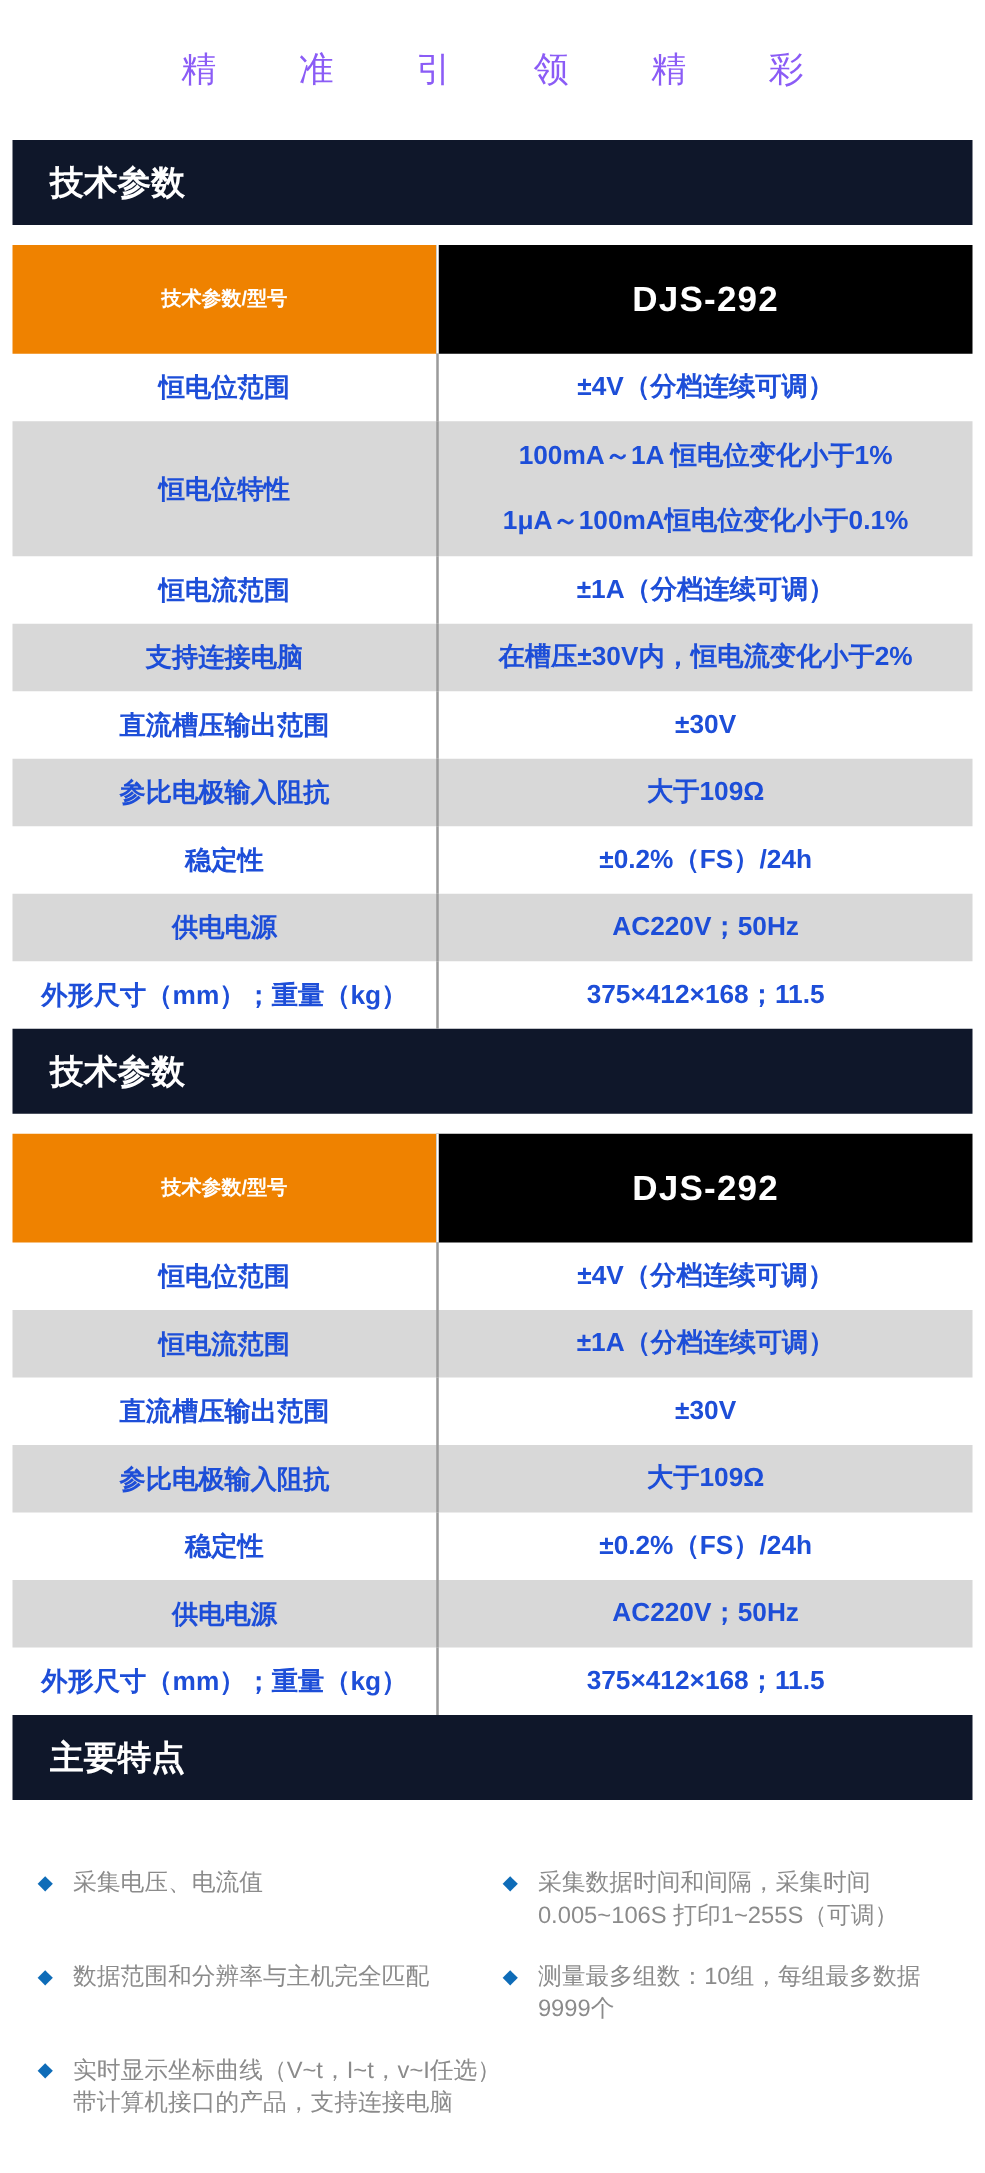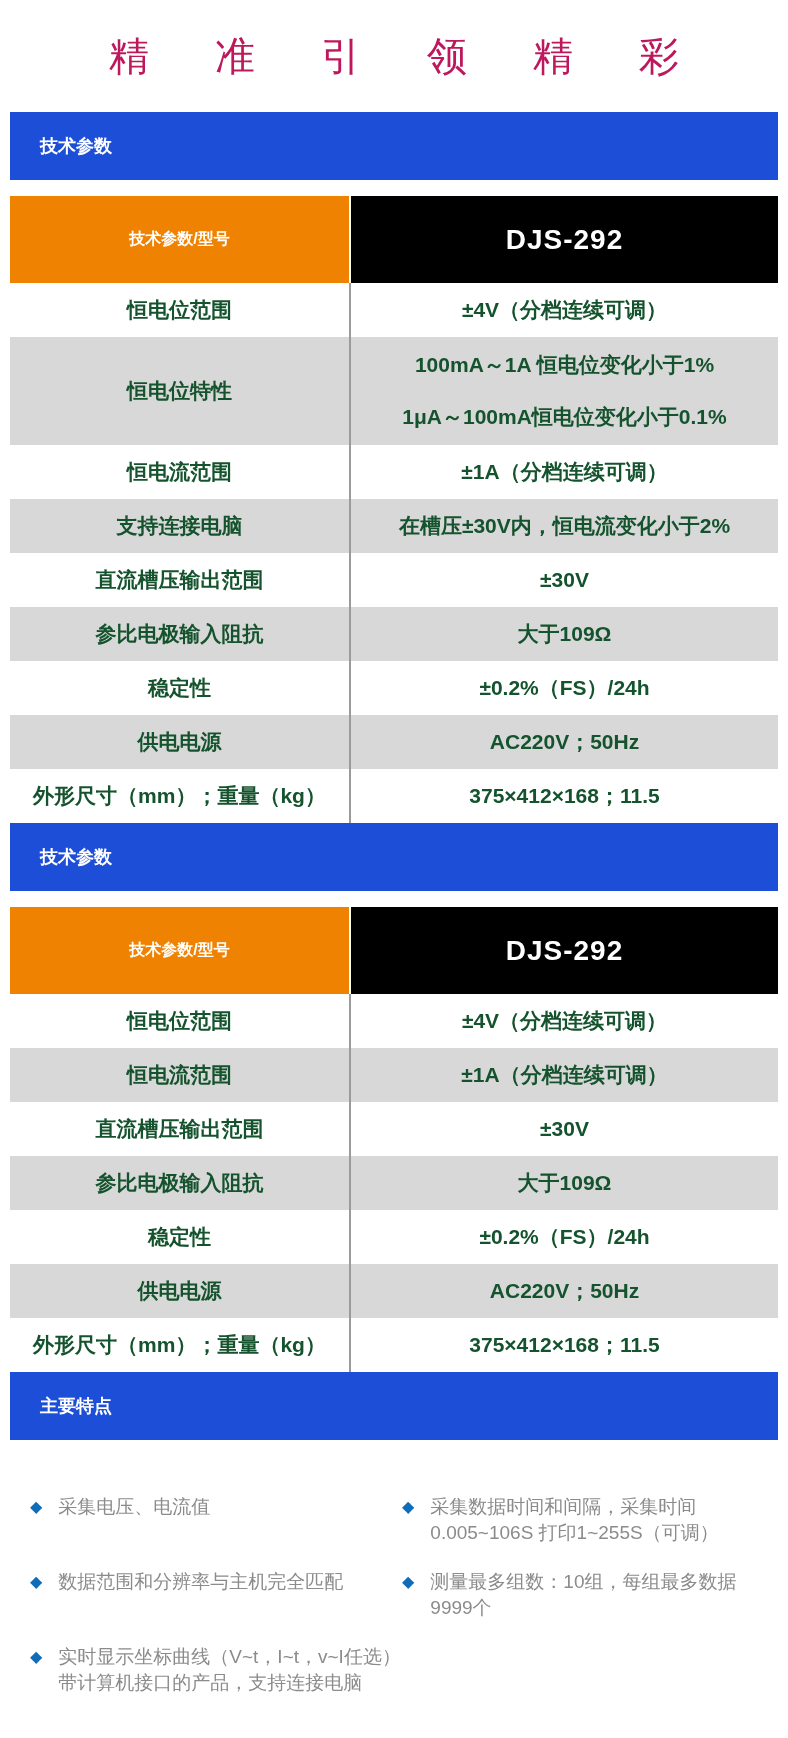--- a/index.html
+++ b/index.html
@@ -5,44 +5,44 @@
   html,body { margin:0; padding:0; }
   body {
     width:788px; height:1738px;
     background:#ffffff;
     font-family:"Liberation Sans","DejaVu Sans",sans-serif;
     overflow:hidden;
   }
   
   .watermark-wrap { height:112px; display:flex; align-items:center; justify-content:center; }
   .watermark {
-    color:#be185d; font-size:40px; font-weight:400;
+    color:#8b5cf6; font-size:28px; font-weight:400;
     letter-spacing:66px; margin-right:-66px; white-space:nowrap;
   }
   
   .section-bar {
-    margin:0 10px; height:68px; background:#1d4ed8;
-    color:#ffffff; font-size:18px; font-weight:bold;
+    margin:0 10px; height:68px; background:#0f172a;
+    color:#ffffff; font-size:27px; font-weight:bold;
     display:flex; align-items:center; padding-left:30px;
     box-sizing:border-box;
   }
   .gap-after { margin-bottom:16px; }
   
   .spec-table { margin:0 10px; }
   .thead { display:grid; grid-template-columns:339px 1fr; height:87px; }
   .th { display:flex; align-items:center; justify-content:center; color:#fff; font-weight:bold; }
   .th-param { background:#ef8200; font-size:16px; }
   .th-model { background:#000000; font-size:28px; letter-spacing:1px;
               border-left:2px solid #ffffff; box-sizing:border-box; }
   .tr { display:grid; grid-template-columns:339px 1fr; min-height:54px; }
   .tr.gray { background:#d8d8d8; }
   .tr.multi { min-height:108px; }
   .td {
     display:flex; align-items:center; justify-content:center;
-    font-size:21px; font-weight:bold; color:#14532d;
+    font-size:21px; font-weight:bold; color:#1d4ed8;
     text-align:center; box-sizing:border-box; padding:6px 8px;
   }
   .td-value { border-left:2px solid #9b9b9b; flex-direction:column; }
   .tr.multi .td-value { gap:26px;text-align:center; }
   .vline { line-height:26px; }
   
   .features {
     padding:54px 0 0 30px;
     display:grid; grid-template-columns:372px 1fr;
     row-gap:23px; align-items:start;

